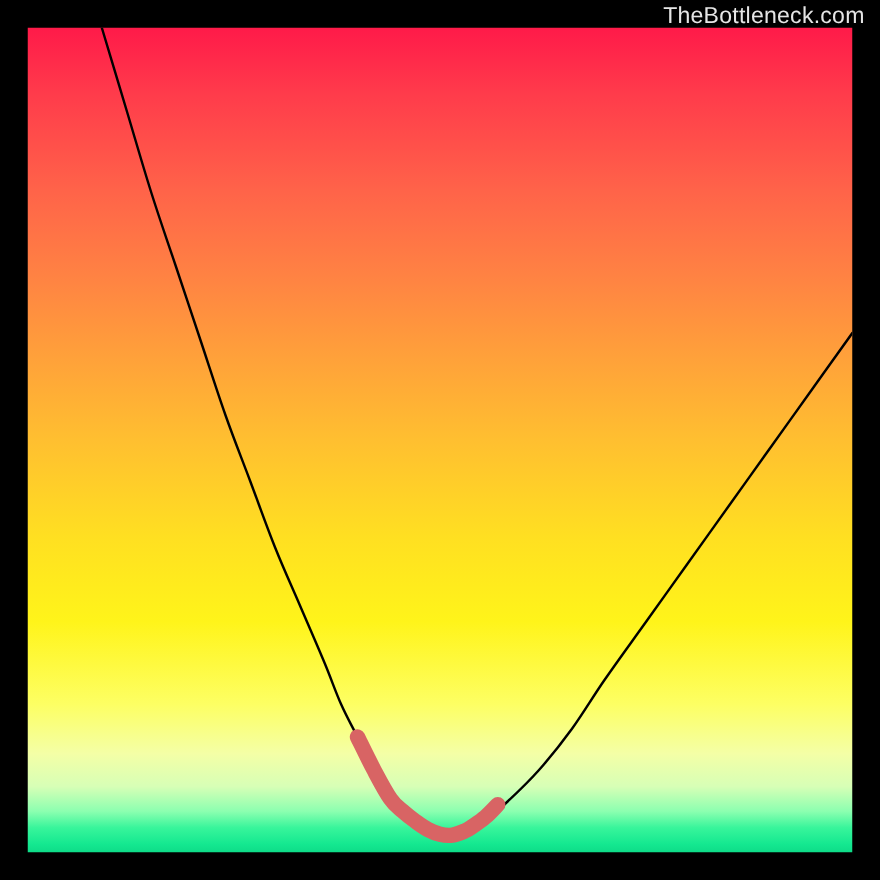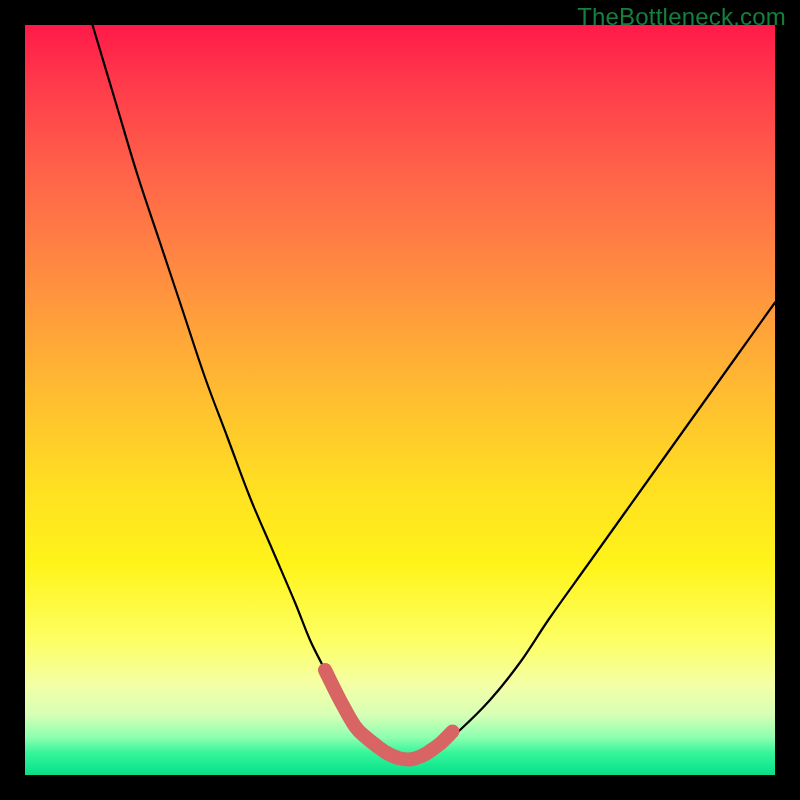--- a/index.html
+++ b/index.html
@@ -43,22 +43,22 @@
       #8cffb0 95%,
       #38f59b 97%,
       #14e890 99%,
       #0edc88 100%
     );
   }
   .watermark {
     position: absolute;
     top: 3px;
     right: 14px;
-    color: #15803d;
-    font-size: 24px;
+    color: #e5e5e5;
+    font-size: 21px;
     letter-spacing: 0.2px;
     font-weight: 500;
     font-family: Arial, Helvetica, sans-serif;
   }
   svg.curve-layer {
     position: absolute;
     inset: 0;
   }
 </style>
 </head>

